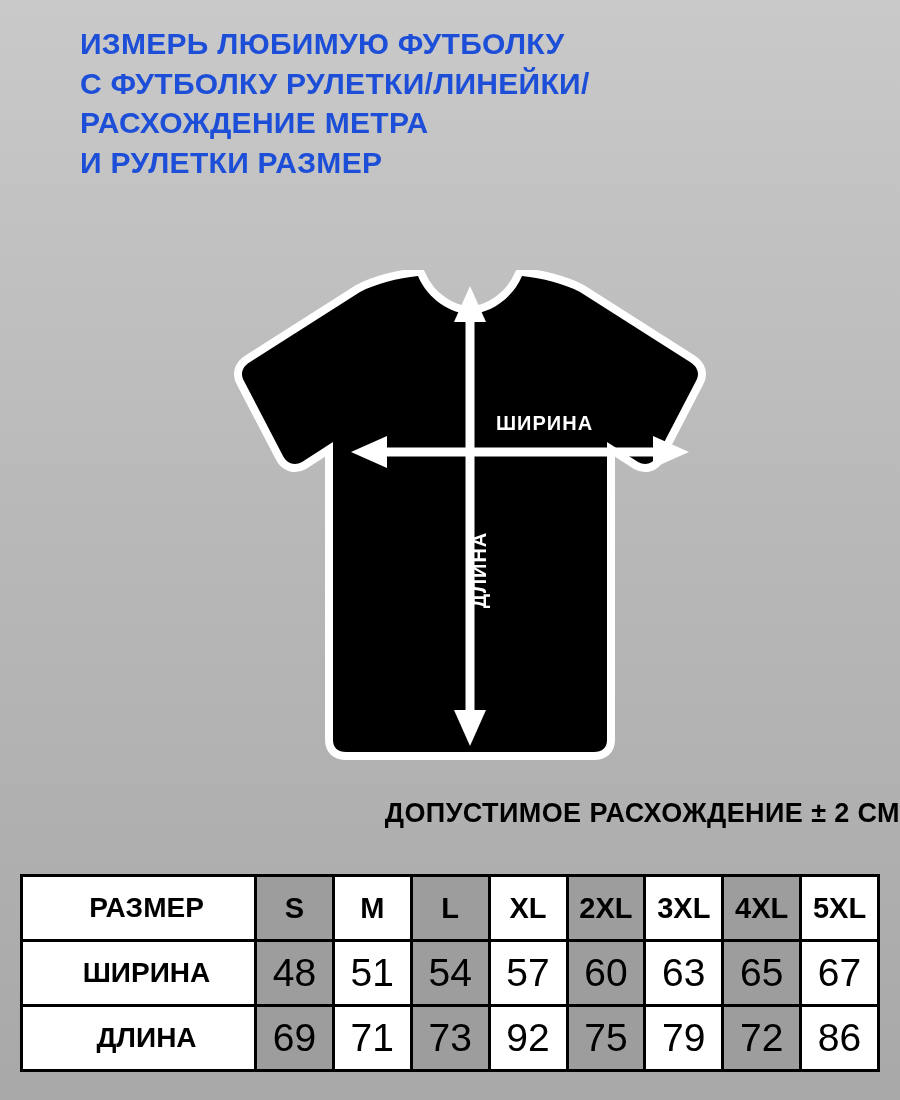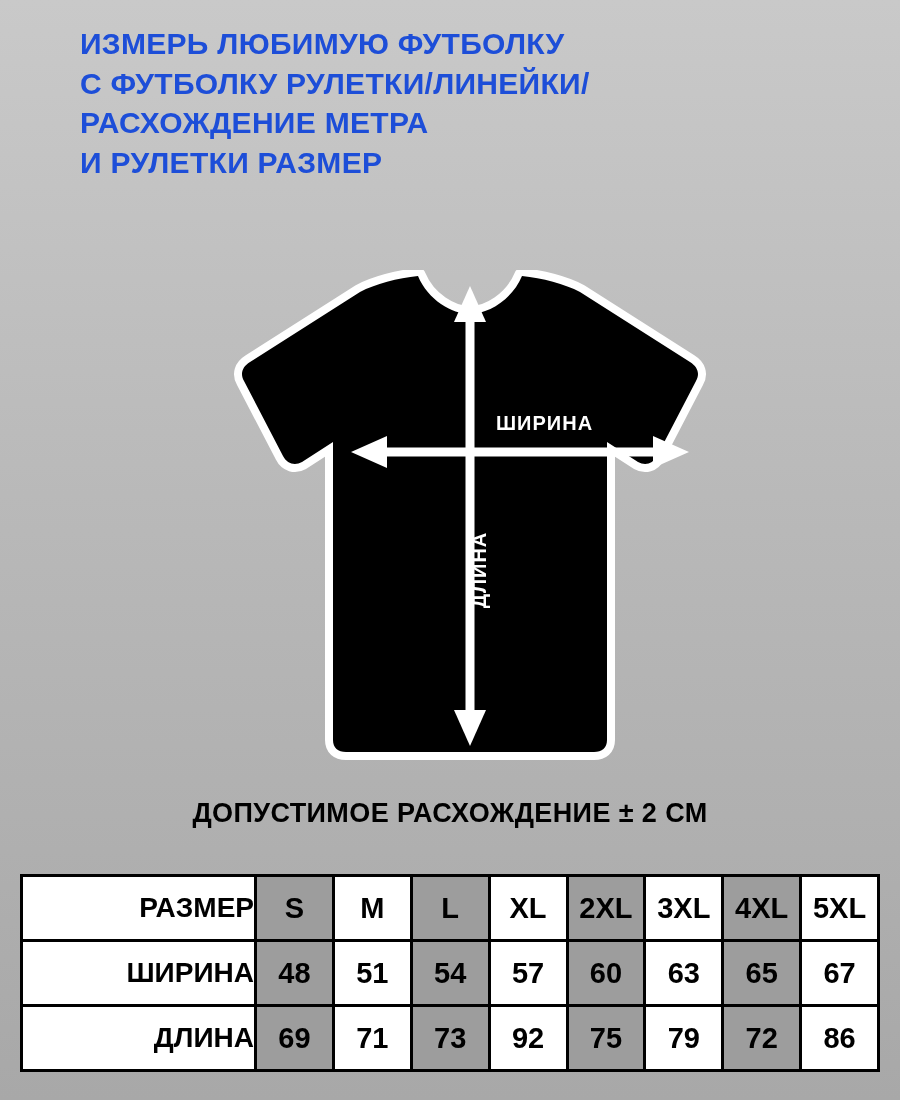--- a/index.html
+++ b/index.html
@@ -50,51 +50,51 @@
     font-size: 20px;
     letter-spacing: 1px;
   }
 
   
   #tolerance {
     position: absolute;
     left: 0;
     top: 798px;
     width: 900px;
-    text-align: center;
+    text-align: right;
     font-size: 27px;
     font-weight: bold;
     color: #000;
     letter-spacing: 0.4px;
   }
 
   
   #size-table {
     position: absolute;
     left: 20px;
     top: 874px;
     width: 860px;
     border-collapse: collapse;
     table-layout: fixed;
   }
   #size-table td, #size-table th {
     border: 3px solid #000;
     text-align: center;
     vertical-align: middle;
     height: 62px;
-    font-size: 29px;
+    font-size: 39px;
     color: #000;
     background: #ffffff;
-    font-weight: bold;
+    font-weight: normal;
     padding: 0;
   }
   #size-table .rowhead {
     font-weight: bold;
     font-size: 28px;
-    text-align: right;
+    text-align: center;
     padding-left: 16px;
     width: 215px;
     background: #ffffff;
   }
   #size-table .shade {
     background: #9d9d9d;
   }
   #size-table .hdr {
     font-weight: bold;
     font-size: 29px;

